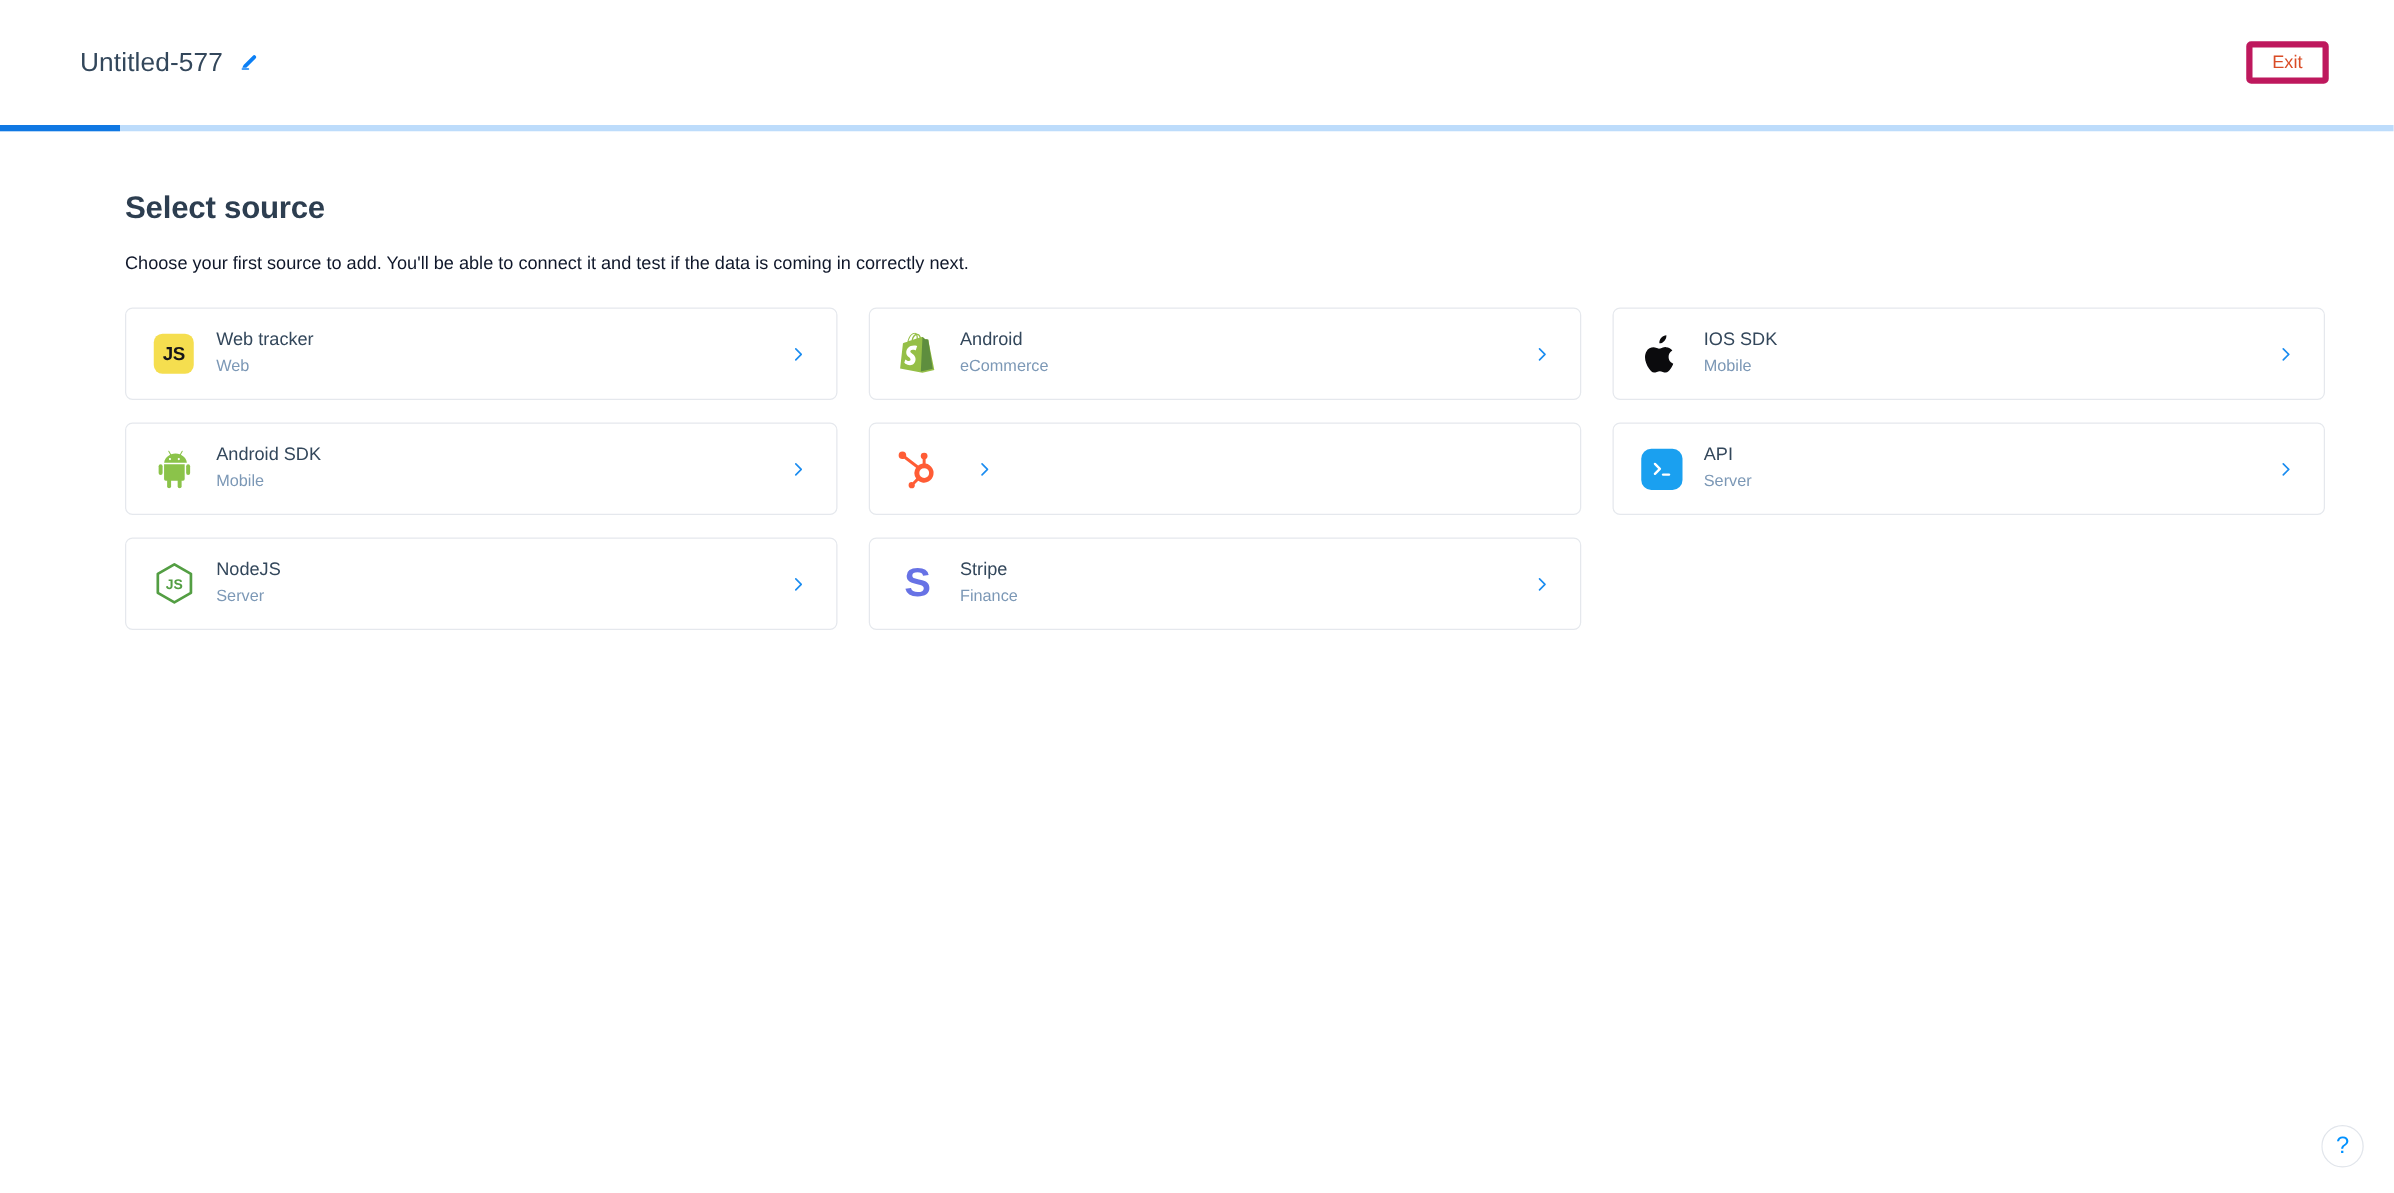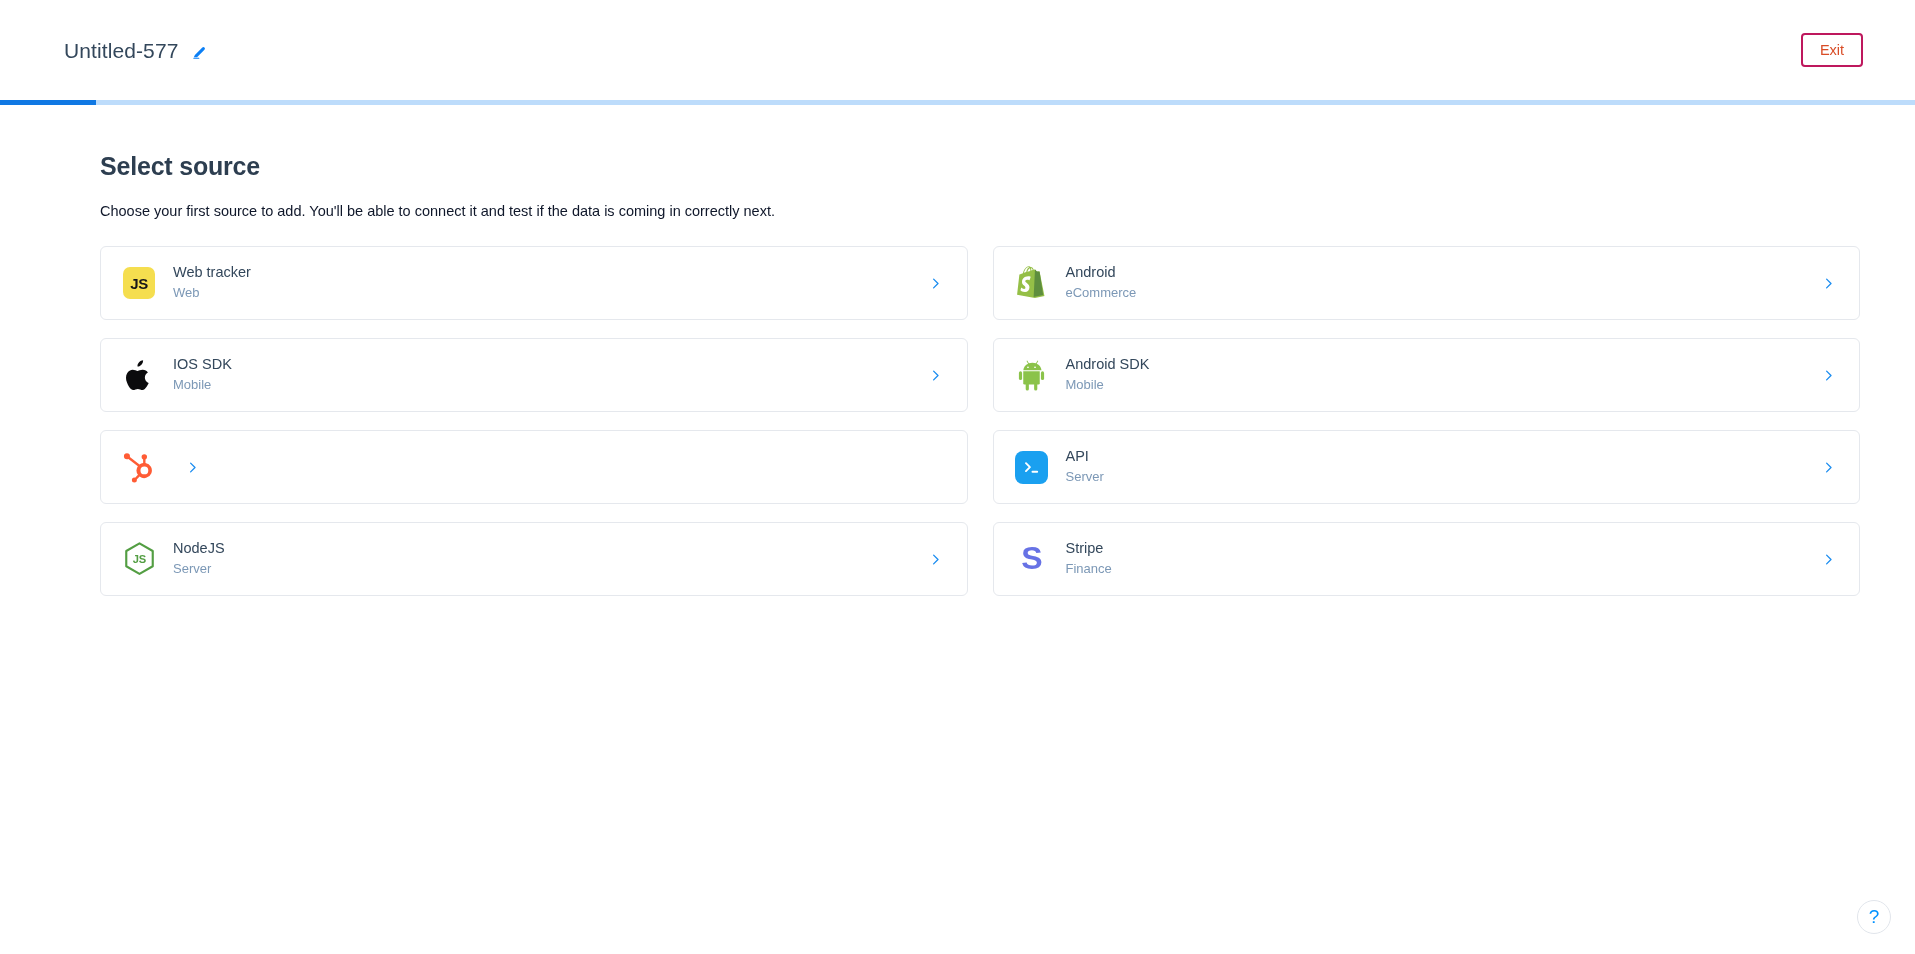--- a/index.html
+++ b/index.html
@@ -19,21 +19,21 @@
     height: 100px;
     display: flex;
     align-items: center;
     justify-content: space-between;
     padding: 0 52px 0 64px;
     background: #ffffff;
   }
 
   .title-group {
     display: flex;
-    align-items: flex-end;
+    align-items: flex-start;
     gap: 12px;
   }
 
   .doc-title {
     font-size: 21px;
     font-weight: 400;
     color: #33475b;
     letter-spacing: 0.1px;
     line-height: 1;
   }
@@ -44,21 +44,21 @@
     display: inline-flex;
     align-items: center;
     justify-content: center;
     cursor: pointer;
   }
 
   .exit-button {
     min-width: 62px;
     height: 34px;
     padding: 0 16px;
-    border: 2px solid #be185d;
+    border: 5px solid #be185d;
     border-radius: 4px;
     background: #ffffff;
     color: #d94c26;
     font-family: "Liberation Sans", sans-serif;
     font-size: 14.5px;
     line-height: 1;
     cursor: pointer;
     display: inline-flex;
     align-items: center;
     justify-content: center;
@@ -94,21 +94,21 @@
   .page-subtitle {
     font-size: 14.5px;
     font-weight: 400;
     color: #0f172a;
     margin-bottom: 27px;
   }
 
   
   .source-grid {
     display: grid;
-    grid-template-columns: repeat(2, 1fr);
+    grid-template-columns: repeat(3, 1fr);
     column-gap: 25px;
     row-gap: 18px;
     max-width: 1760px;
   }
 
   .source-card {
     position: relative;
     height: 74px;
     border: 1px solid #e5e8ed;
     border-radius: 6px;

